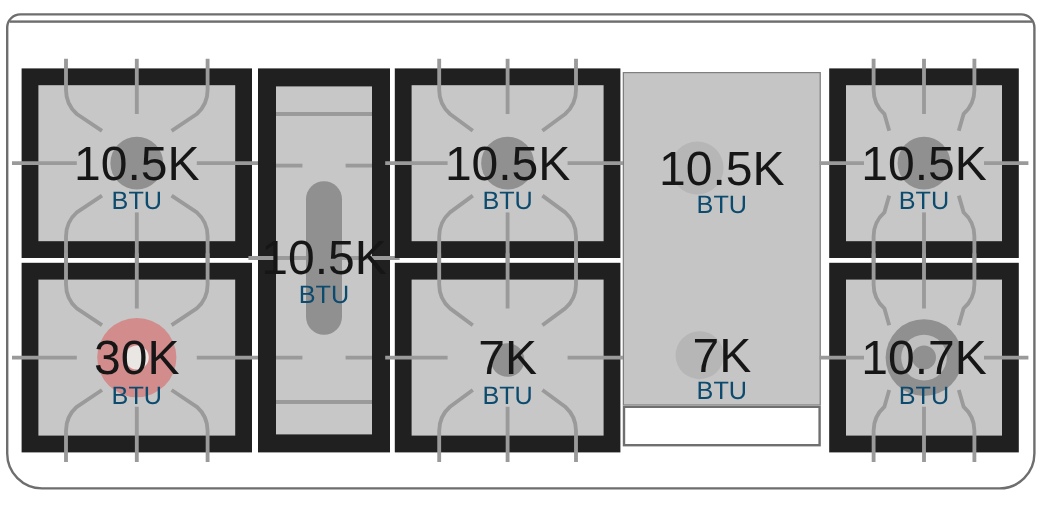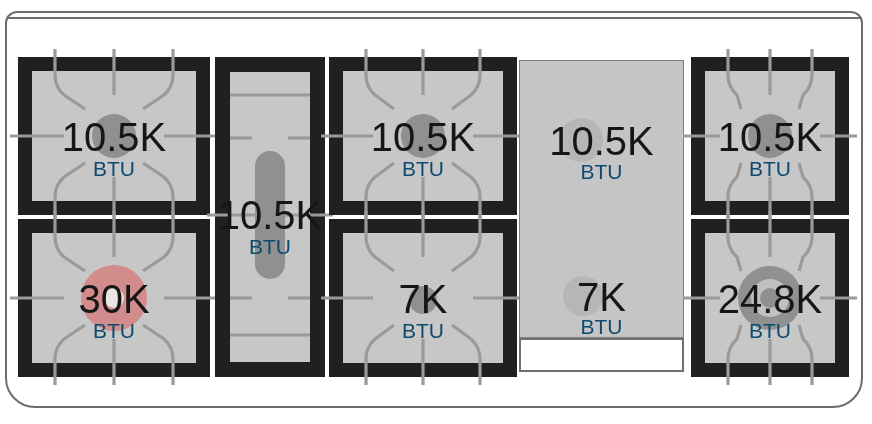--- a/index.html
+++ b/index.html
@@ -191,17 +191,17 @@
         <path d="M 121 -8 L 121 18 Q 121 30 112 38 L 108 52" fill="none" stroke="#9a9a9a" stroke-width="3.2" stroke-linejoin="round"></path>
         <path d="M 121 166 L 121 140 Q 121 128 112 120 L 108 106" fill="none" stroke="#9a9a9a" stroke-width="3.2" stroke-linejoin="round"></path>
         <path d="M -8 79 L 29 79" fill="none" stroke="#9a9a9a" stroke-width="3.2" stroke-linejoin="round"></path>
         <path d="M 166 79 L 129 79" fill="none" stroke="#9a9a9a" stroke-width="3.2" stroke-linejoin="round"></path>
         <path d="M 79 -8 L 79 38" fill="none" stroke="#9a9a9a" stroke-width="3.2" stroke-linejoin="round"></path>
         <path d="M 79 166 L 79 120" fill="none" stroke="#9a9a9a" stroke-width="3.2" stroke-linejoin="round"></path>
         <circle cx="79" cy="79" r="32" fill="#909090"></circle>
         <circle cx="79" cy="79" r="19" fill="#c0c0c0"></circle>
         <circle cx="79" cy="79" r="10" fill="#909090"></circle>
       </svg>
-    <div class="lbl val">24.8K</div>
+    <div class="lbl val">10.7K</div>
     <div class="lbl unit">BTU</div>
   </div>
 
 </div>
 
 </body></html>

